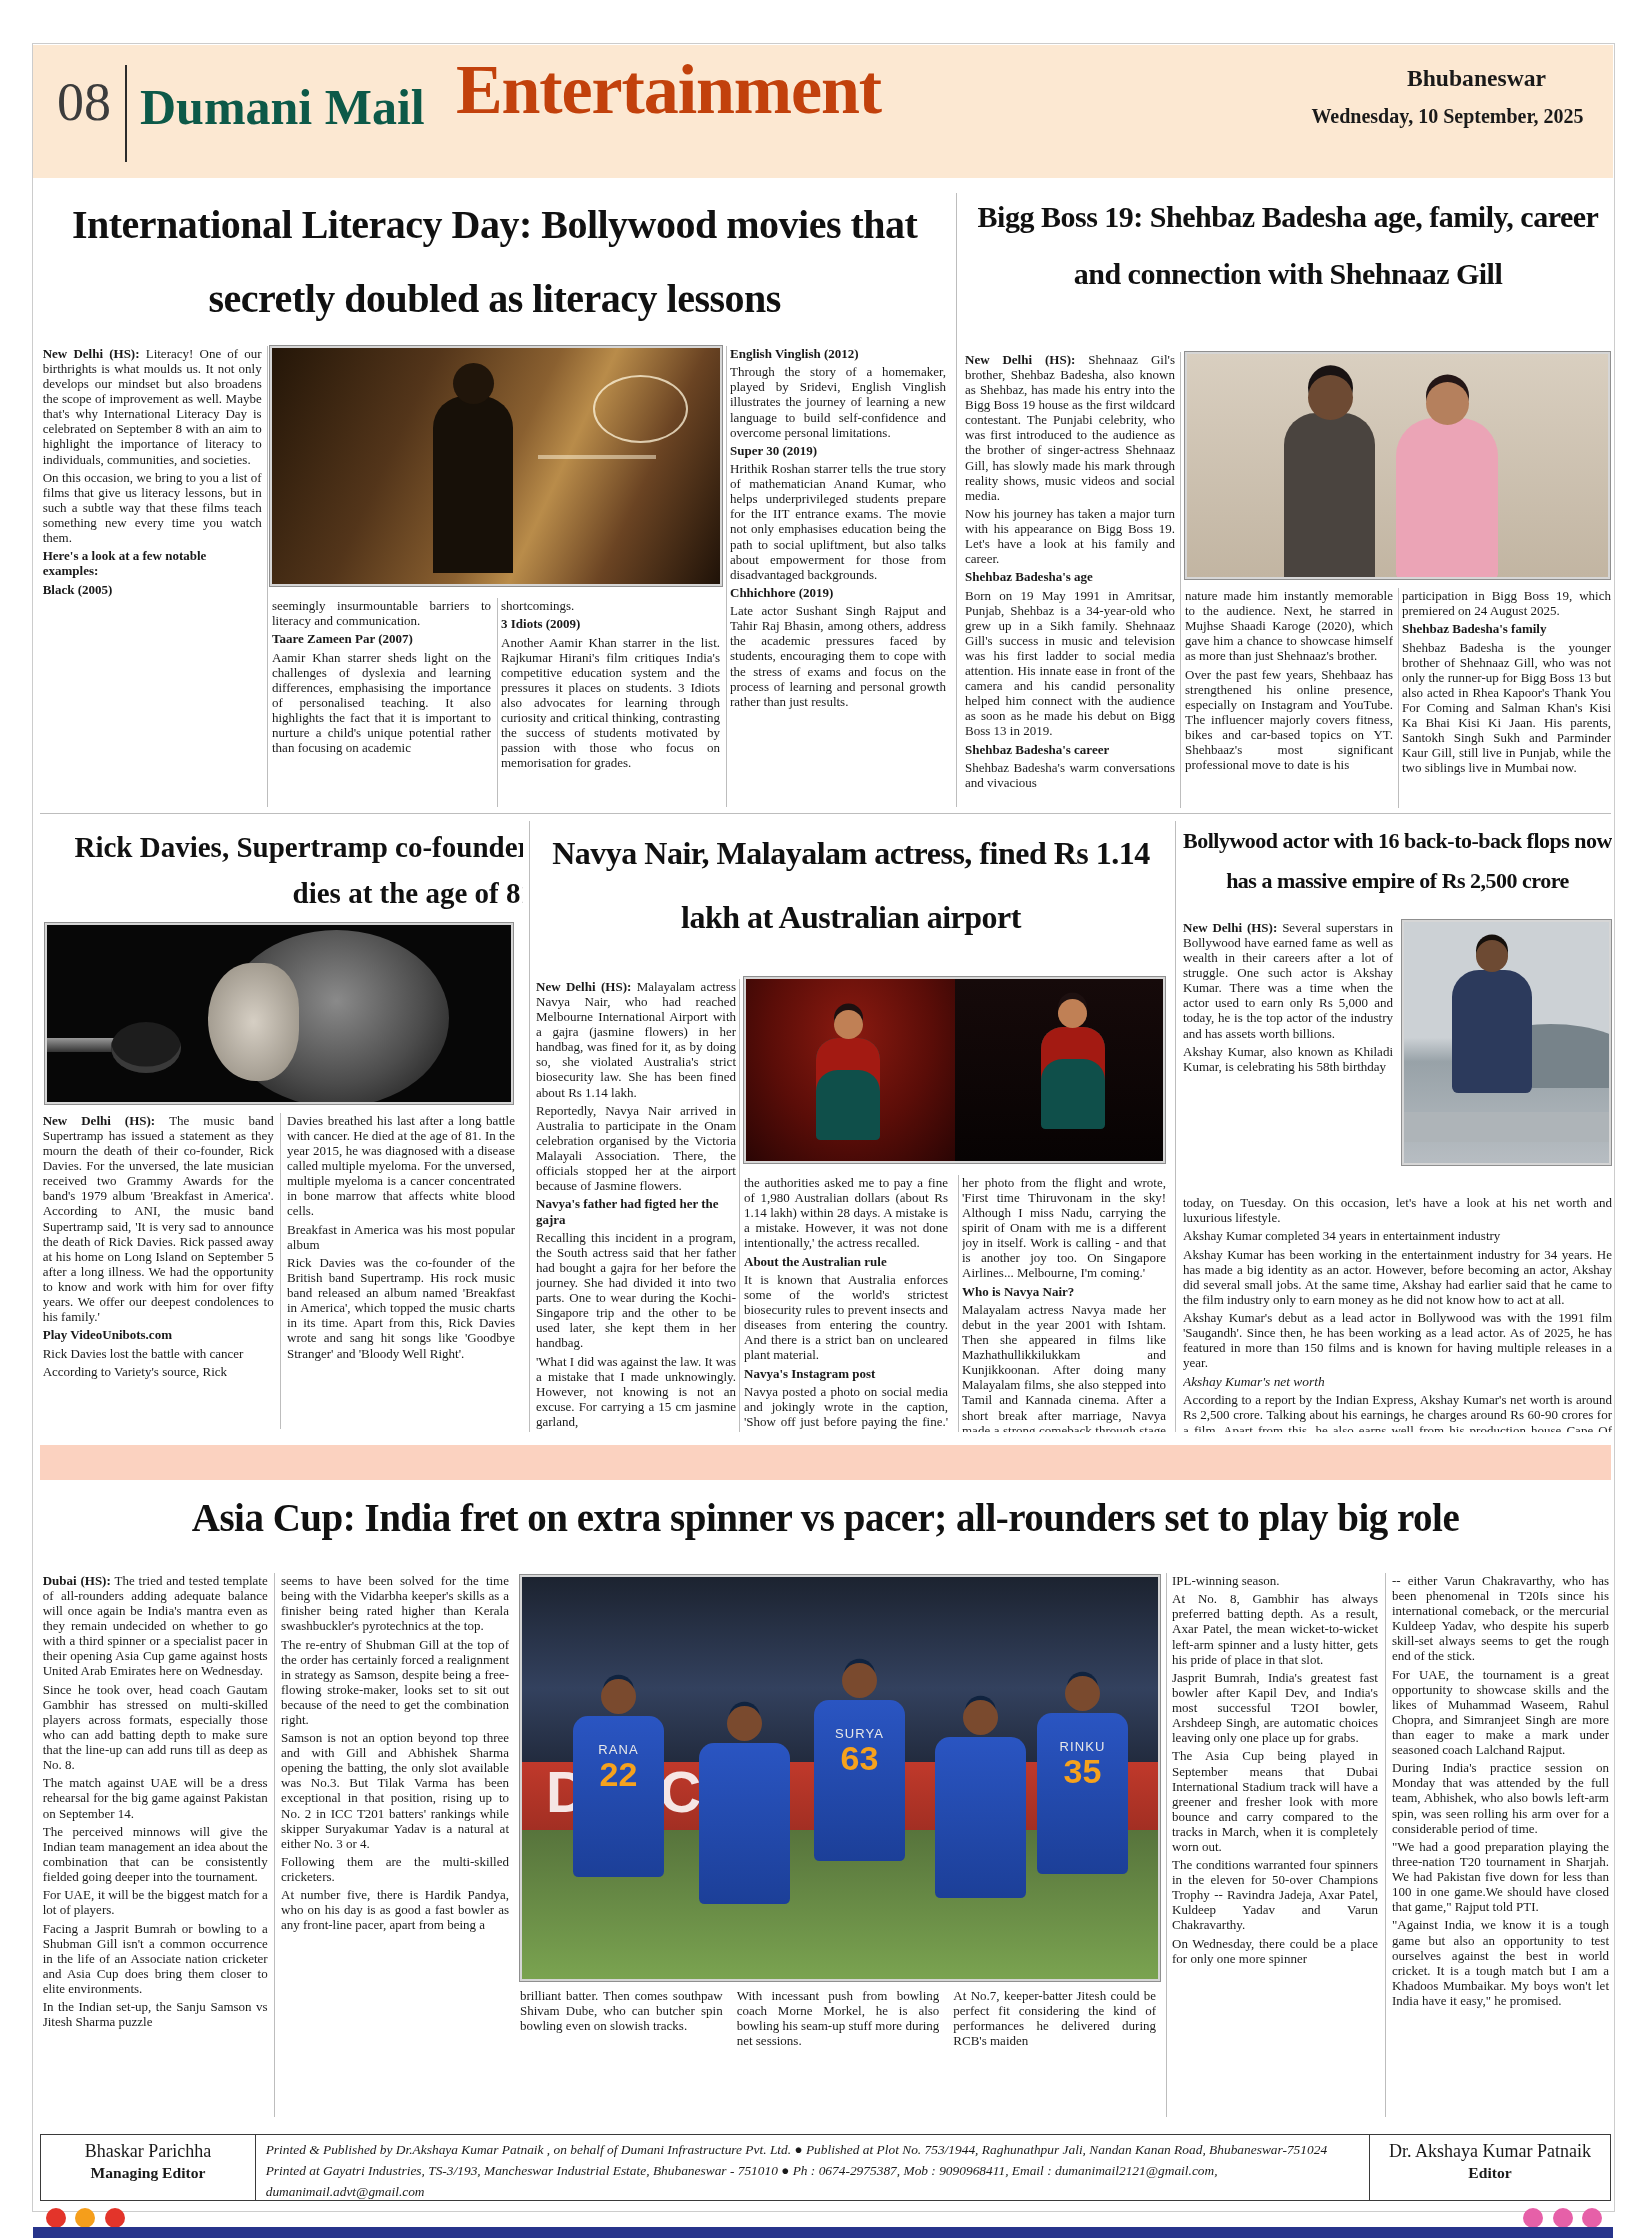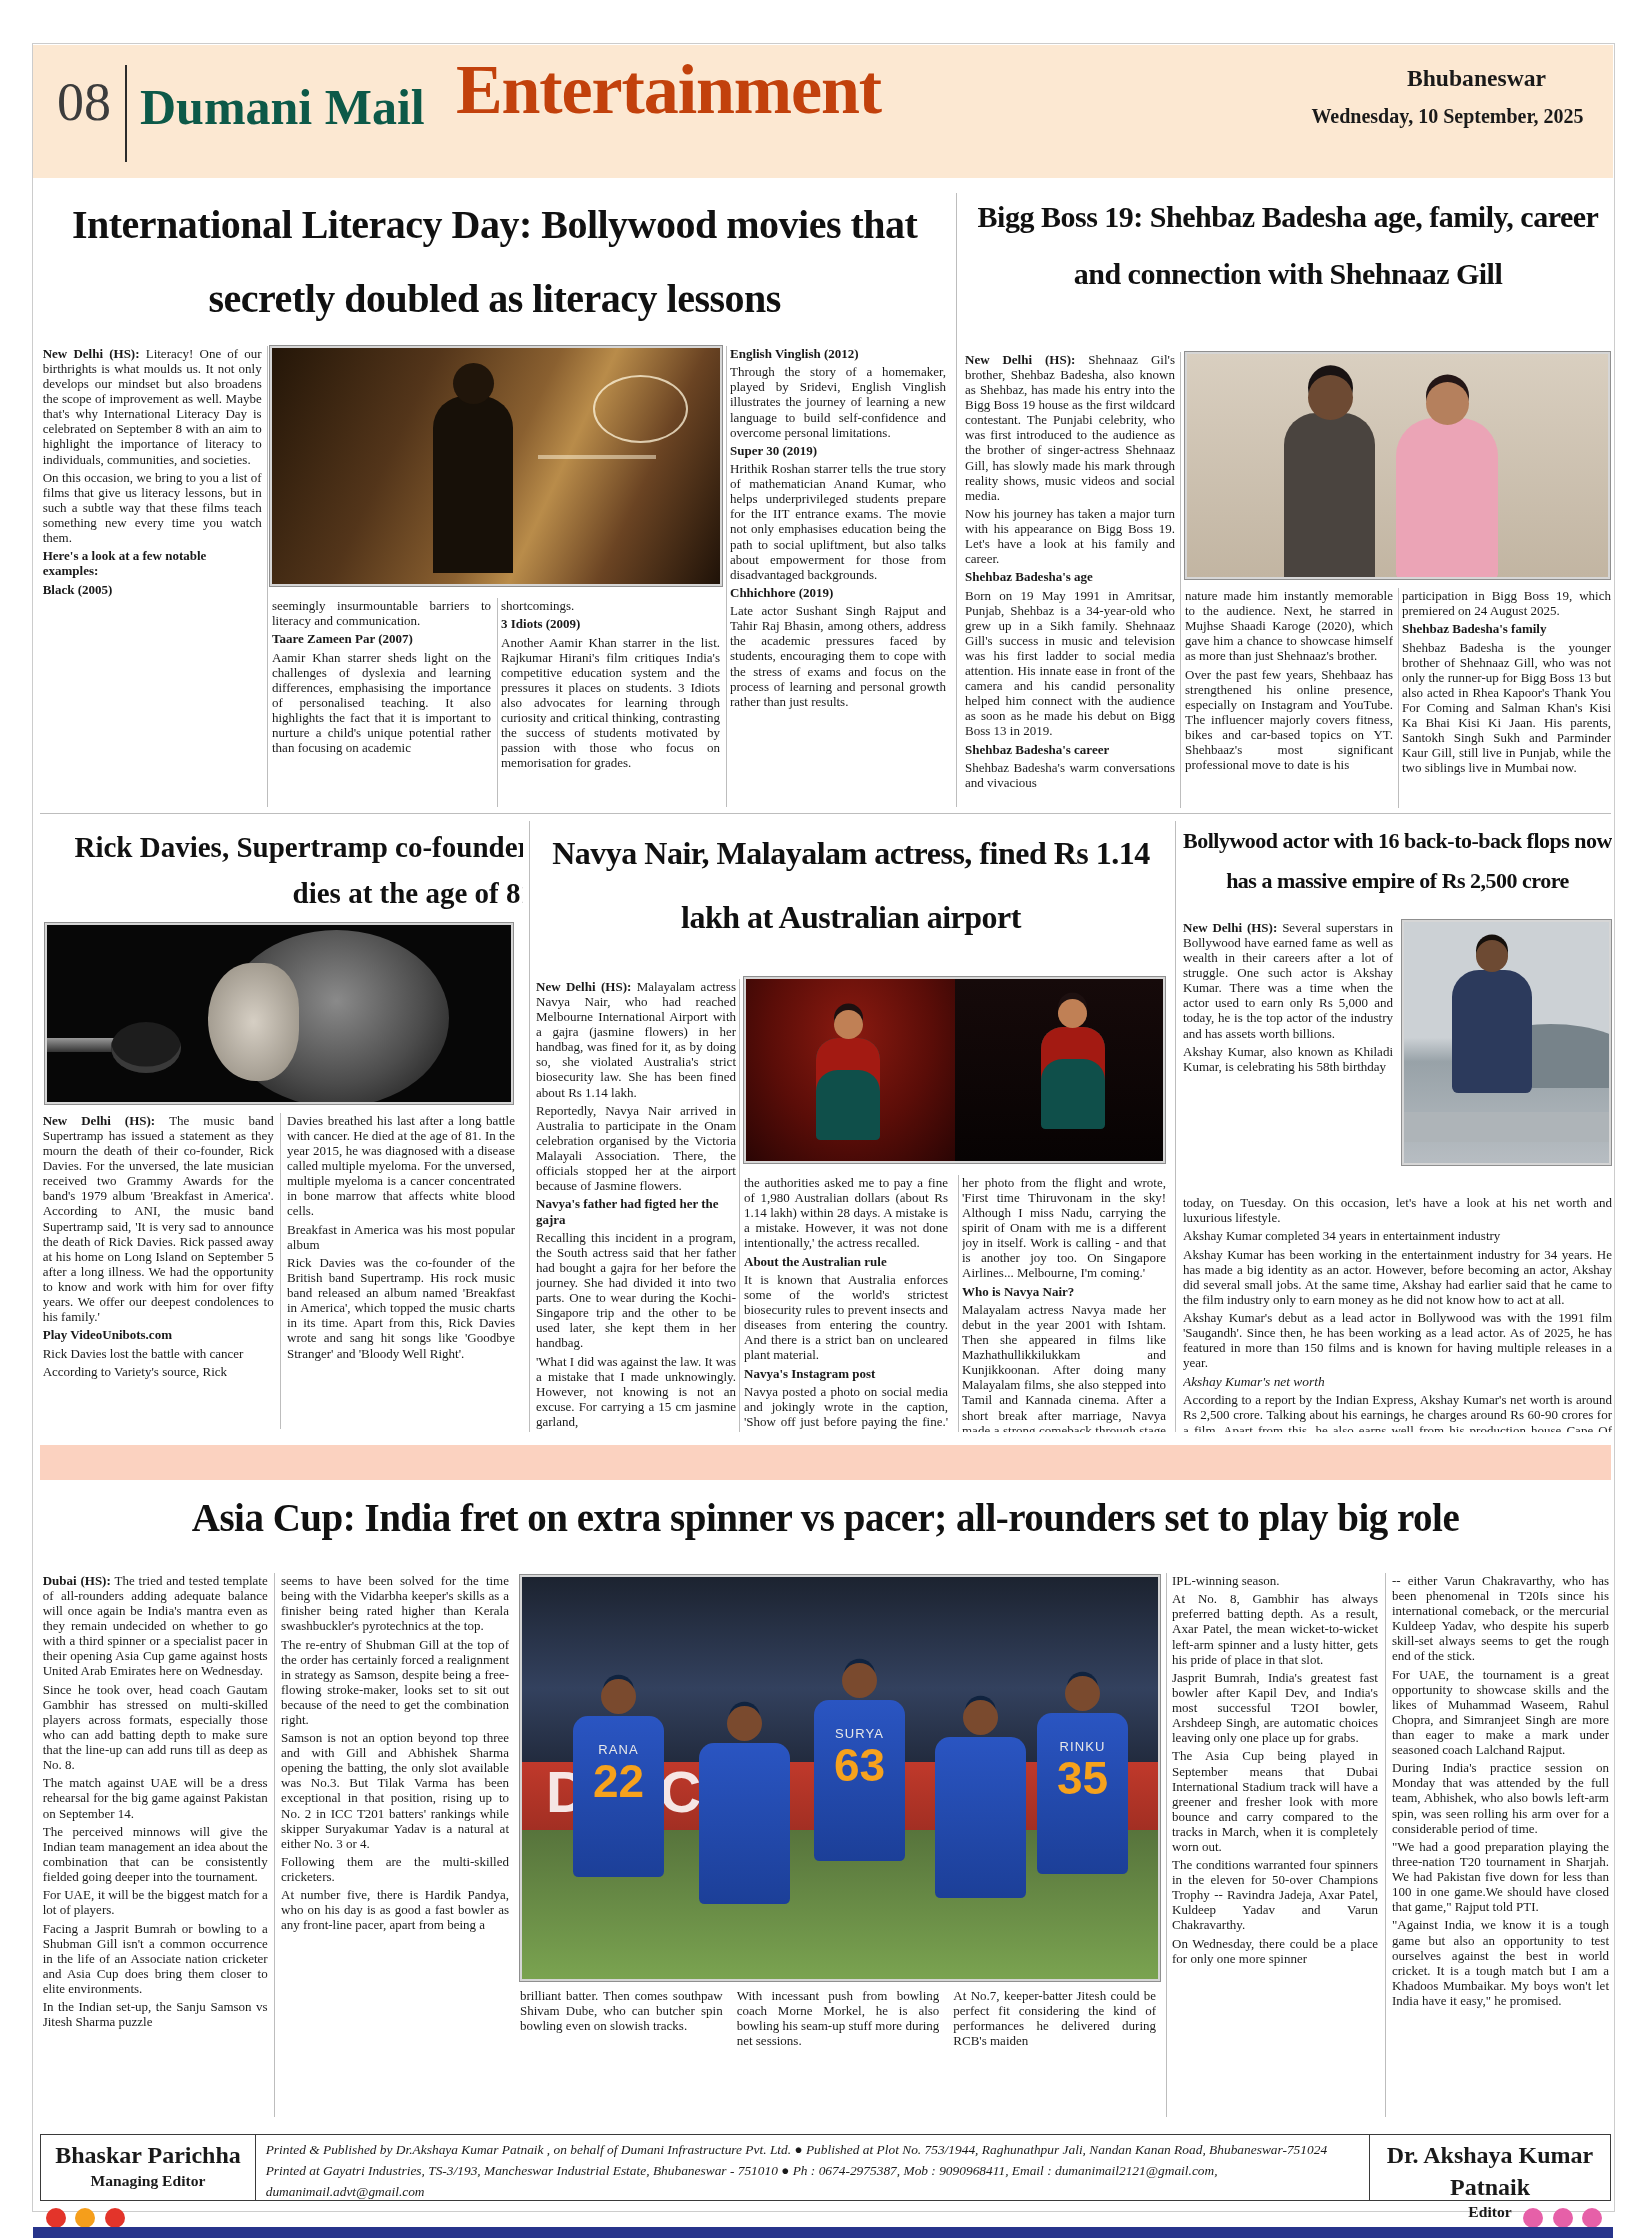--- a/index.html
+++ b/index.html
@@ -103,32 +103,32 @@
   #ac-photo{left:480px;top:88px;width:636px;height:402px;}
   .crowd{height:46%;background:linear-gradient(#1c2330,#33415e 60%,#222b3e);}
   .adband{height:17%;background:linear-gradient(#c0392b,#a22f23);position:relative;}
   .adtext{position:absolute;left:24px;top:-4.3px;font-size:58px;font-weight:bold;color:rgba(255,255,255,.88);letter-spacing:18px;font-family:"Liberation Sans",sans-serif;}
   .pitch{height:37%;background:linear-gradient(#57743c,#7aa350);}
   .players{position:absolute;left:0;top:0;width:100%;height:100%;}
   .player{position:absolute;width:91px;text-align:center;}
   .player .head{width:35px;height:35px;border-radius:50%;background:#7a4a2e;margin:0 auto 2.1px;box-shadow:0 -6.4px 0 -2.1px #10233f;}
   .player .torso{height:161px;background:linear-gradient(#2a55c2,#1c3f98);border-radius:15px 15px 5.4px 5.4px;color:#fff;padding-top:26px;box-sizing:border-box;}
   .player .pname{display:block;font-size:13px;letter-spacing:1.1px;color:#e8e8e8;font-family:"Liberation Sans",sans-serif;}
-  .player .pnum{display:block;font-size:46px;font-weight:bold;color:#f6a21d;line-height:1.05;font-family:"Liberation Sans",sans-serif;}
+  .player .pnum{display:block;font-size:34px;font-weight:bold;color:#f6a21d;line-height:1.05;font-family:"Liberation Sans",sans-serif;}
   .ac-caps{position:absolute;left:480px;top:501px;width:636px;height:129px;display:flex;gap:14px;}
   .ac-caps .capcol{flex:1;overflow:hidden;}
 
   
   .footer{position:absolute;left:40px;top:2134px;width:1571px;height:67px;border:1.6px solid #3a3a3a;
           display:flex;box-sizing:border-box;background:#fff;}
   .fcell{padding:5.4px 9.7px;box-sizing:border-box;}
   .fleft{width:215px;border-right:1.6px solid #3a3a3a;text-align:center;}
   .fmid{flex:1;font-size:13.4px;line-height:1.55;}
   .fright{width:241px;border-left:1.6px solid #3a3a3a;text-align:center;}
-  .fname{font-size:24px;font-weight:bold;line-height:1.3;}
+  .fname{font-size:18px;font-weight:normal;line-height:1.3;}
   .frole{font-size:15.6px;font-weight:bold;}
   .fmid .pline{font-style:italic;}
   .dot{position:absolute;width:20.4px;height:20.4px;border-radius:50%;top:2208px;}
   .bluebar{position:absolute;left:33px;top:2227px;width:1580px;height:11.8px;background:#27348b;}
 </style>
 </head>
 <body>
 
 <div class="sheet">
   <div class="frame"></div>

